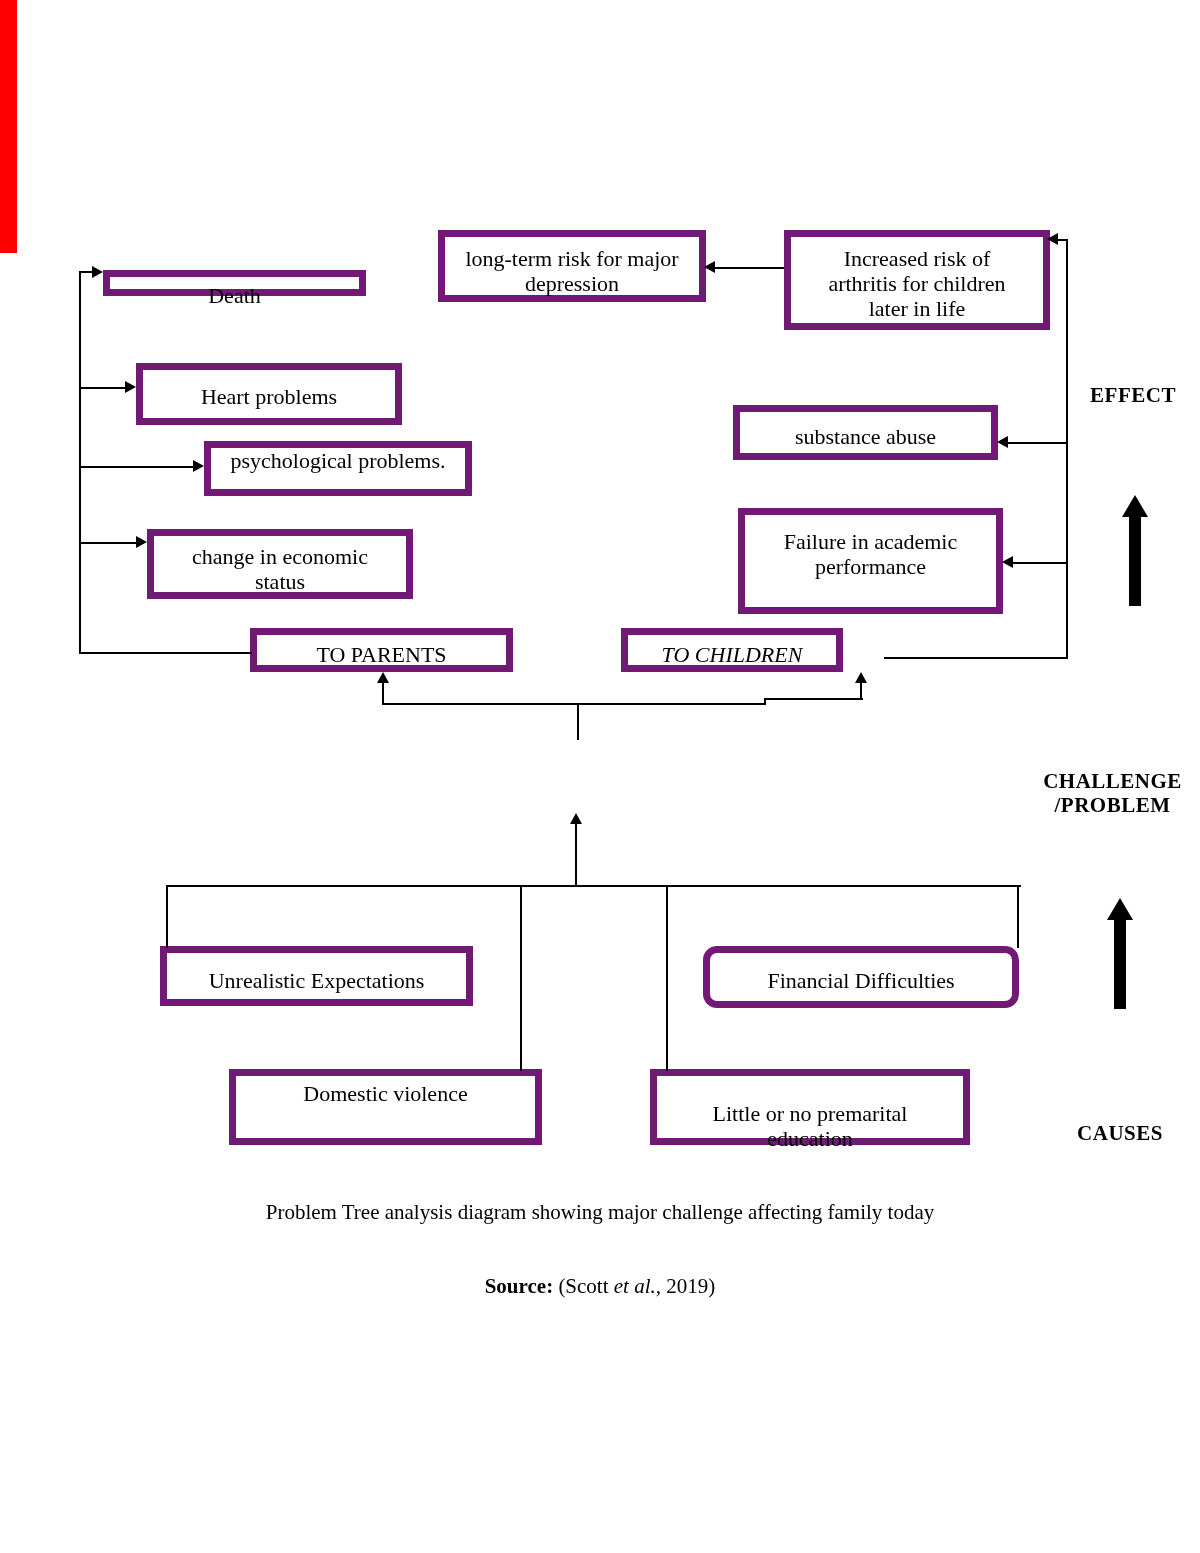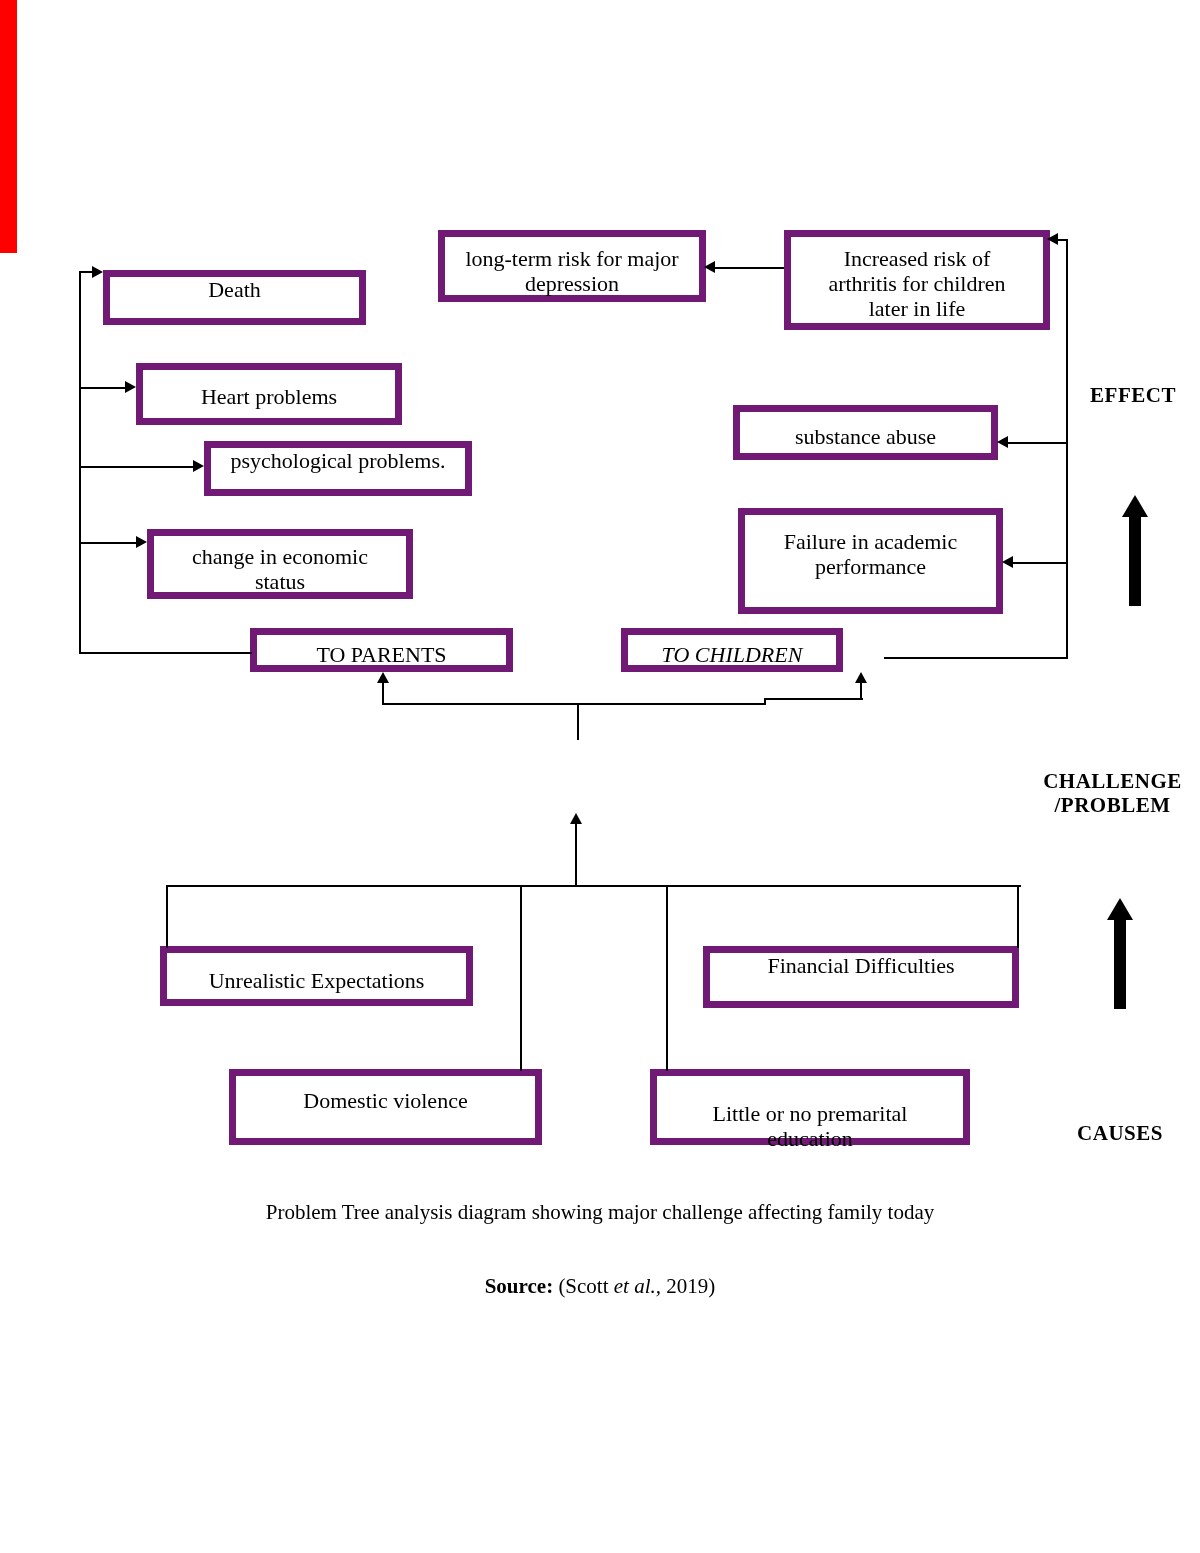--- a/index.html
+++ b/index.html
@@ -4,37 +4,37 @@
 <style>
   html,body{margin:0;padding:0;background:#ffffff;}
   .canvas{position:relative;width:1200px;height:1553px;background:#ffffff;
           font-family:"Liberation Serif", serif;color:#000;overflow:hidden;}
 
   
   .dbox{position:absolute;box-sizing:border-box;border:7px solid #701a75;background:#fff;
         text-align:center;font-size:22px;line-height:25px;}
   .dbox .inner{display:inline-block;}
 
-  #box-death      {left:103px;top:270px;width:263px;height:55px;}
+  #box-death      {left:103px;top:270px;width:263px;height:26px;padding-top:6px;}
   #box-heart      {left:136px;top:363px;width:266px;height:62px;padding-top:14px;}
   #box-psych      {left:204px;top:441px;width:268px;height:55px;padding-top:0;}
   #box-econ       {left:147px;top:529px;width:266px;height:70px;padding-top:8px;}
   #box-econ .inner{width:210px;}
   #box-toparents  {left:250px;top:628px;width:263px;height:44px;padding-top:7px;}
   #box-tochildren {left:621px;top:628px;width:222px;height:44px;padding-top:7px;font-style:italic;}
   #box-longterm   {left:438px;top:230px;width:268px;height:72px;padding-top:9px;}
   #box-arthritis  {left:784px;top:230px;width:266px;height:100px;padding-top:9px;}
   #box-arthritis .inner{width:208px;}
   #box-substance  {left:733px;top:405px;width:265px;height:55px;padding-top:12px;}
   #box-failure    {left:738px;top:508px;width:265px;height:106px;padding-top:14px;text-align:center;}
   #box-failure .inner{width:220px;}
   #box-divorce    {left:380px;top:738px;width:396px;height:75px;padding-top:10px;}
   #box-unrealistic{left:160px;top:946px;width:313px;height:60px;padding-top:15px;}
-  #box-financial  {left:703px;top:946px;width:316px;height:62px;}
-  #box-domestic   {left:229px;top:1069px;width:313px;height:76px;padding-top:12px;text-align:center;}
+  #box-financial  {left:703px;top:946px;width:316px;height:62px;padding-top:15px;border-radius:14px;}
+  #box-domestic   {left:229px;top:1069px;width:313px;height:76px;padding-top:5px;text-align:center;}
   #box-premarital {left:650px;top:1069px;width:320px;height:76px;padding-top:25px;}
   #box-premarital .inner{width:235px;}
 
   
   .ln{position:absolute;background:#000;}
   
   .arr{position:absolute;width:0;height:0;}
   .arr-r{border-left:11px solid #000;border-top:6px solid transparent;border-bottom:6px solid transparent;}
   .arr-l{border-right:11px solid #000;border-top:6px solid transparent;border-bottom:6px solid transparent;}
   .arr-u{border-bottom:11px solid #000;border-left:6px solid transparent;border-right:6px solid transparent;}

